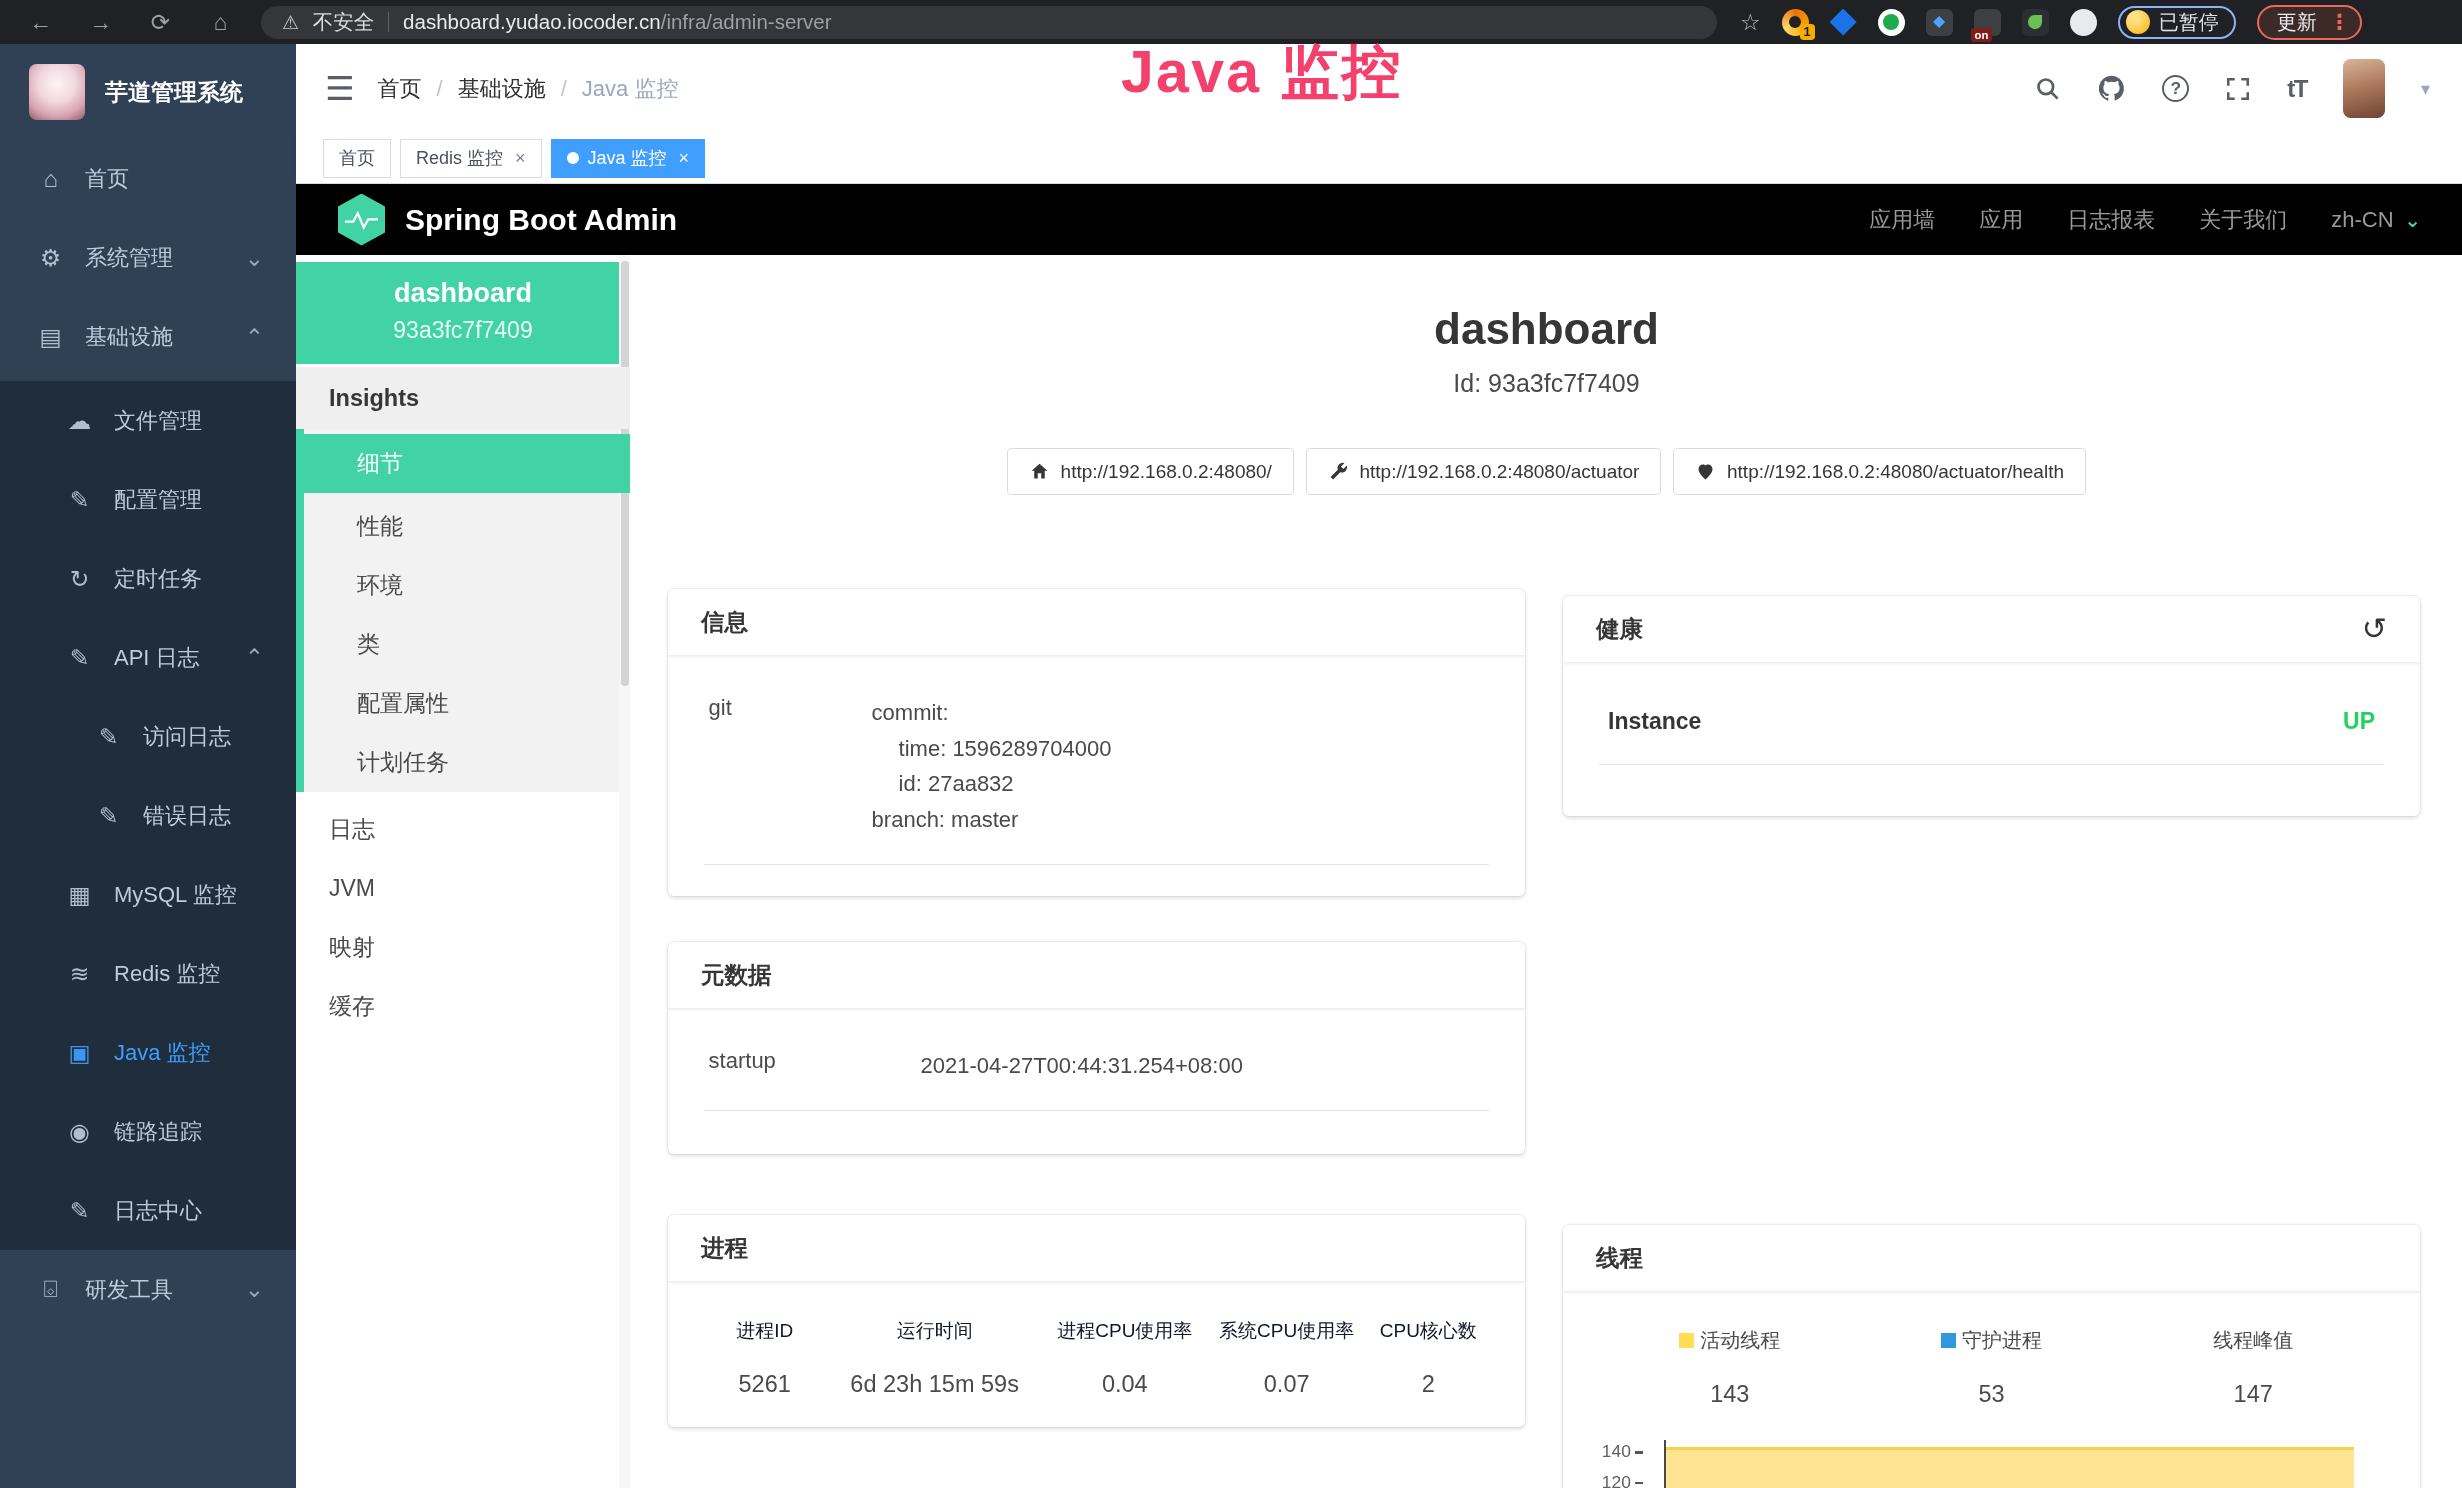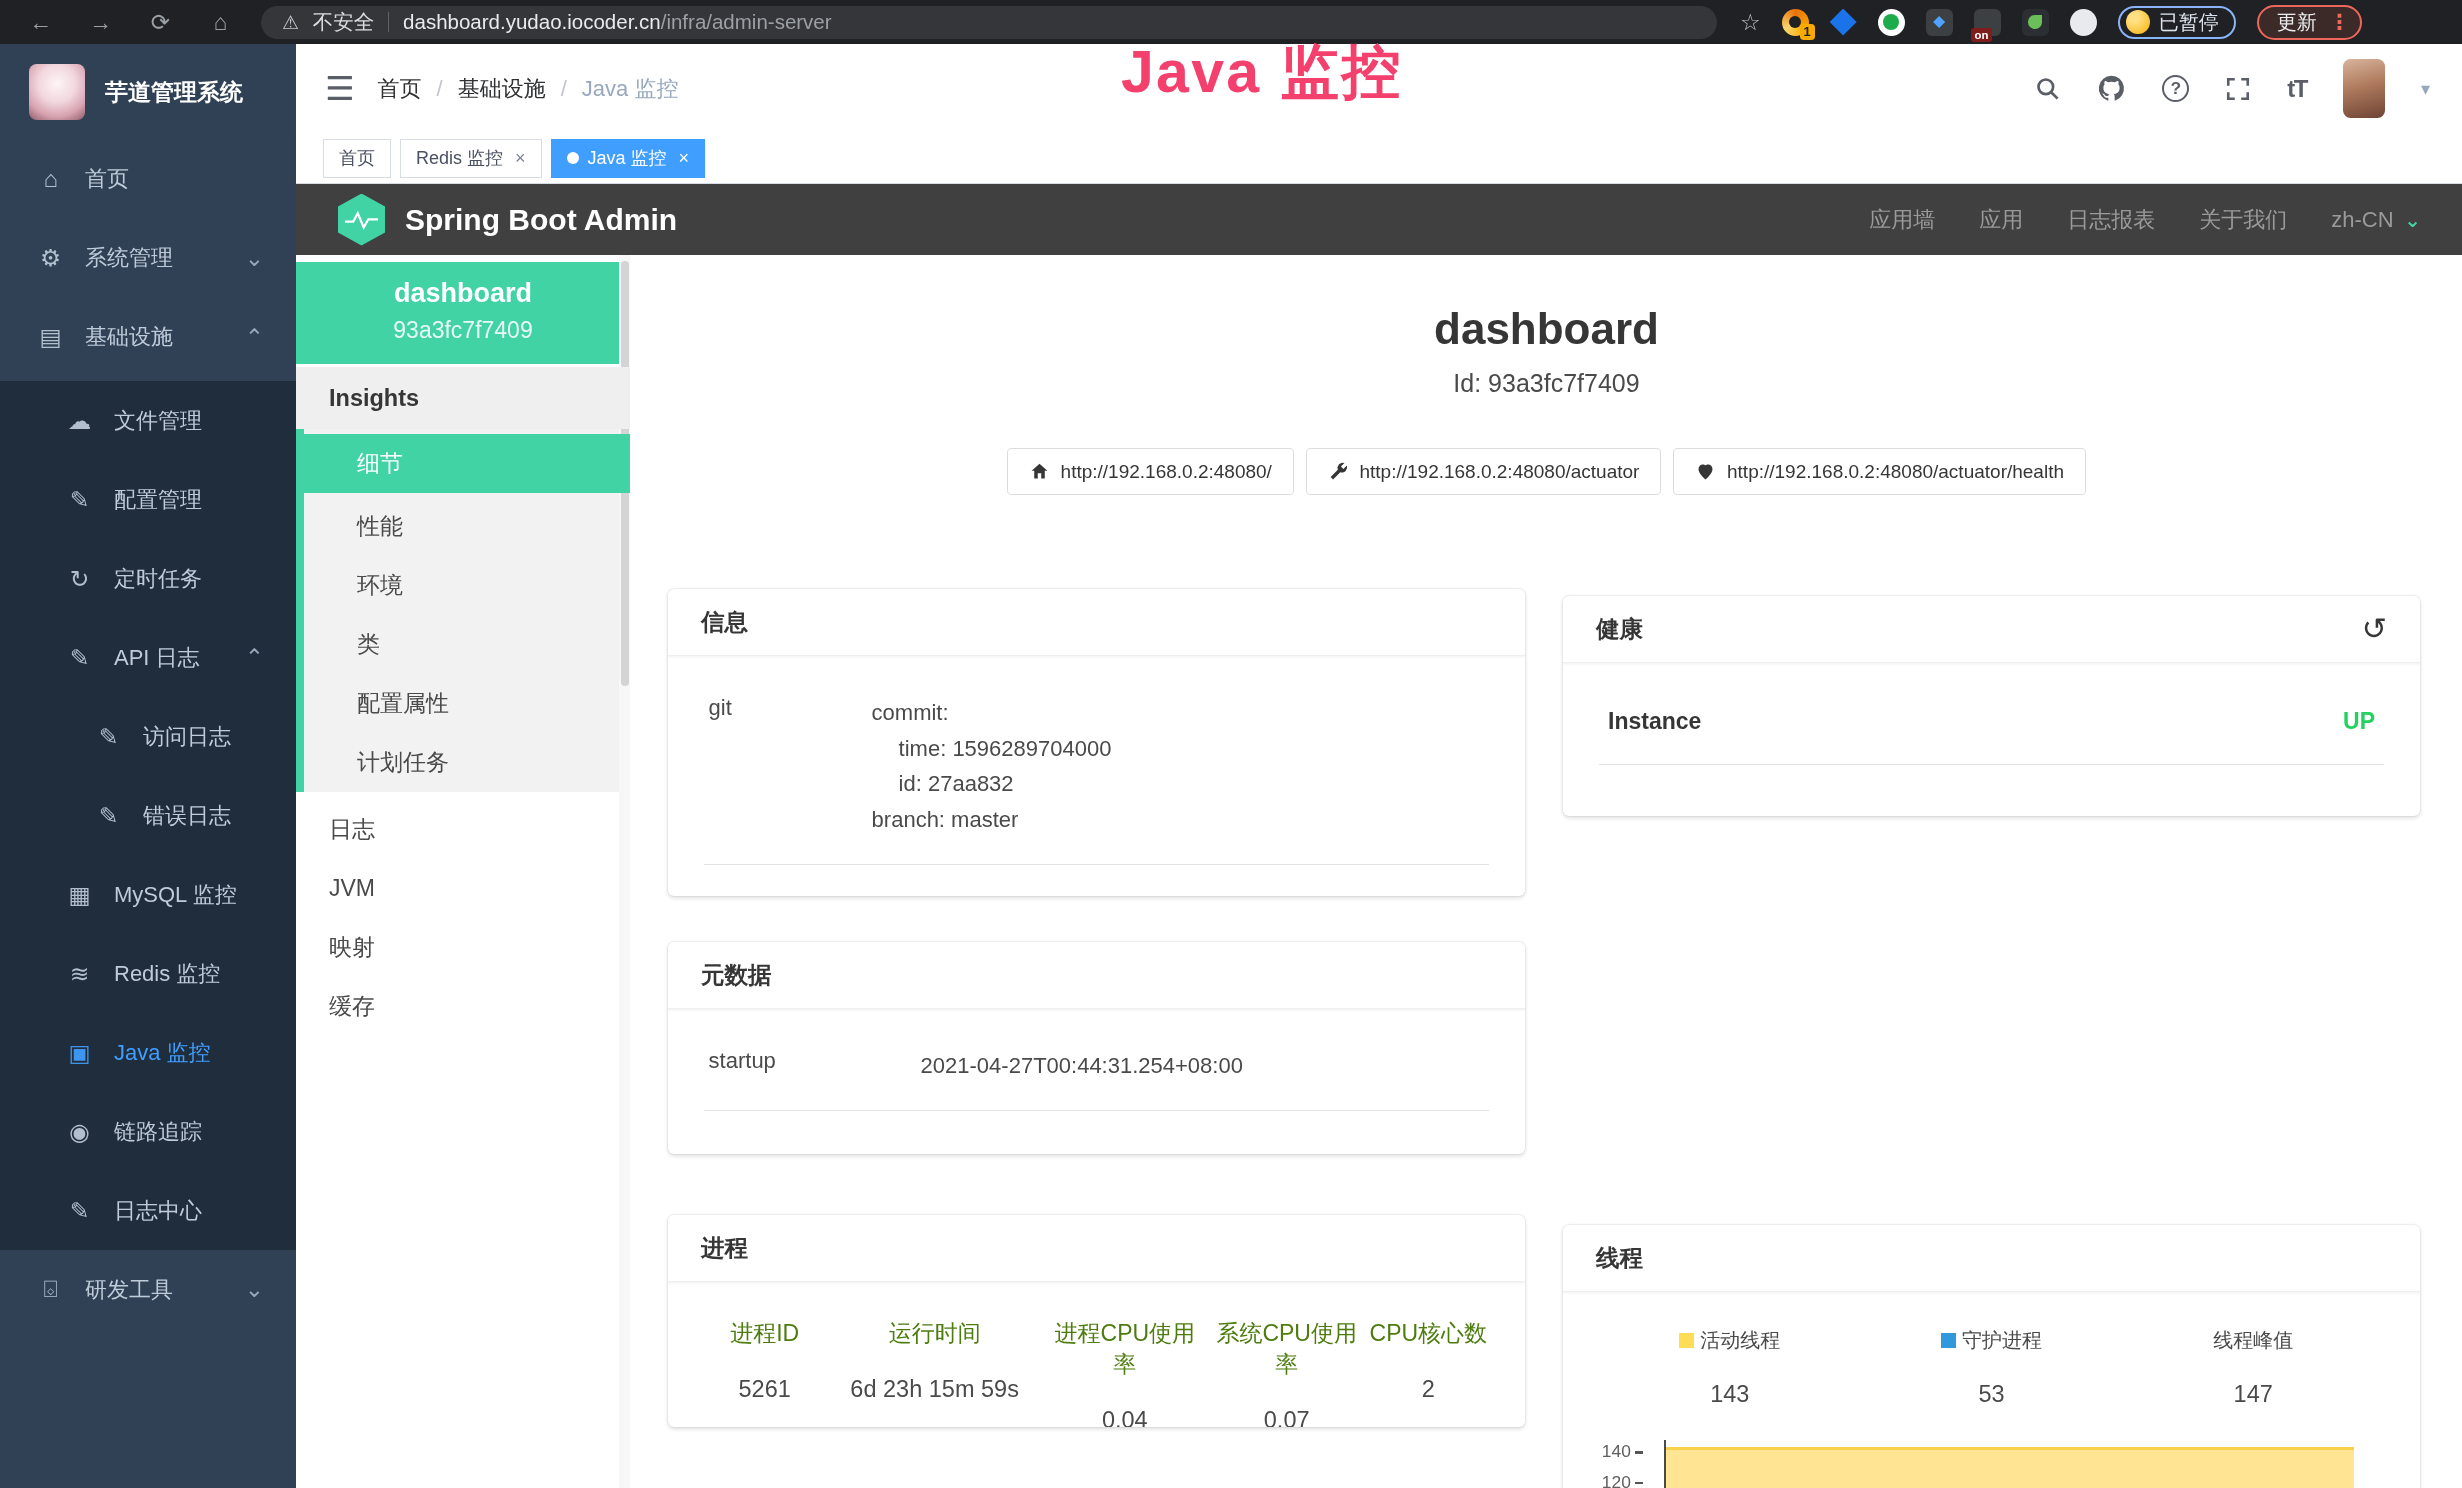--- a/index.html
+++ b/index.html
@@ -84,21 +84,21 @@
            display:flex;align-items:center;padding-left:27px;gap:9px;}
   .tag{height:39px;display:flex;align-items:center;gap:9px;padding:0 15px;border:0.8px solid #d8dce5;
        background:#fff;color:#495060;font-size:18px;cursor:pointer;}
   .tag .x{font-size:18px;color:#7b8290;margin-left:3px;cursor:pointer;}
   .tag.active{background:#409eff;border-color:#409eff;color:#fff;}
   .tag.active .dot{width:12px;height:12px;border-radius:50%;background:#fff;}
   .tag.active .x{color:#fff;}
 
   
   .sba{position:absolute;left:296px;top:184px;width:2167px;height:1304px;background:#fff;overflow:hidden;}
-  .sba-header{height:71px;background:#404040;display:flex;align-items:center;padding:0 42px;}
+  .sba-header{height:71px;background:#000000;display:flex;align-items:center;padding:0 42px;}
   .hexagon{width:47px;height:52px;background:#42d3a5;display:flex;align-items:center;justify-content:center;
            clip-path:polygon(50% 0,100% 25%,100% 75%,50% 100%,0 75%,0 25%);cursor:pointer;}
   .sba-brand{color:#fff;font-size:30px;font-weight:700;margin-left:20px;cursor:pointer;}
   .sba-nav{margin-left:auto;display:flex;align-items:center;gap:44px;font-size:22px;color:#9a9a9a;justify-content:flex-end;}
   .sba-nav .nitem{cursor:pointer;}
   .sba-locale{display:flex;gap:10.6px;align-items:center;cursor:pointer;}
   .sba-locale .chev{color:#42d3a5;font-size:20px;font-weight:700;}
 
   .sba-side{position:absolute;left:0;top:71px;width:334px;bottom:0;background:#fff;}
   .inst-block{margin-top:6.8px;background:#42d3a5;color:#fff;text-align:center;padding:16.7px 9px 20px;}
@@ -144,21 +144,21 @@
   #card-info{left:38px;top:334px;height:307px;}
   #card-health{left:933px;top:341px;height:220px;}
   #card-meta{left:38px;top:687px;height:212px;}
   #card-proc{left:38px;top:960px;height:212px;}
   #card-threads{left:933px;top:970px;height:334px;}
 
   .ptable{display:flex;text-align:center;margin-top:3px;}
   .pcol{flex:1;}
   .pcol.w-sm{flex:.75;}
   .pcol.w-lg{flex:1.35;}
-  .phead{font-size:23px;color:#4d7c0f;}
+  .phead{font-size:19px;color:#0f172a;}
   .pval{font-size:23.5px;color:#4a4a4a;margin-top:27px;}
 
   .tstats{display:flex;text-align:center;margin-top:1.5px;}
   .tcol{flex:1;}
   .tlabel{font-size:20px;color:#4a4a4a;display:flex;align-items:center;justify-content:center;gap:6px;}
   .swatch{width:15px;height:15px;display:inline-block;}
   .tval{font-size:23.5px;margin-top:27px;color:#4a4a4a;}
   .tchart{display:flex;margin-top:32px;height:121px;}
   .yaxis{width:65px;position:relative;font-size:17.4px;color:#606060;}
   .yt{position:absolute;right:21px;}

